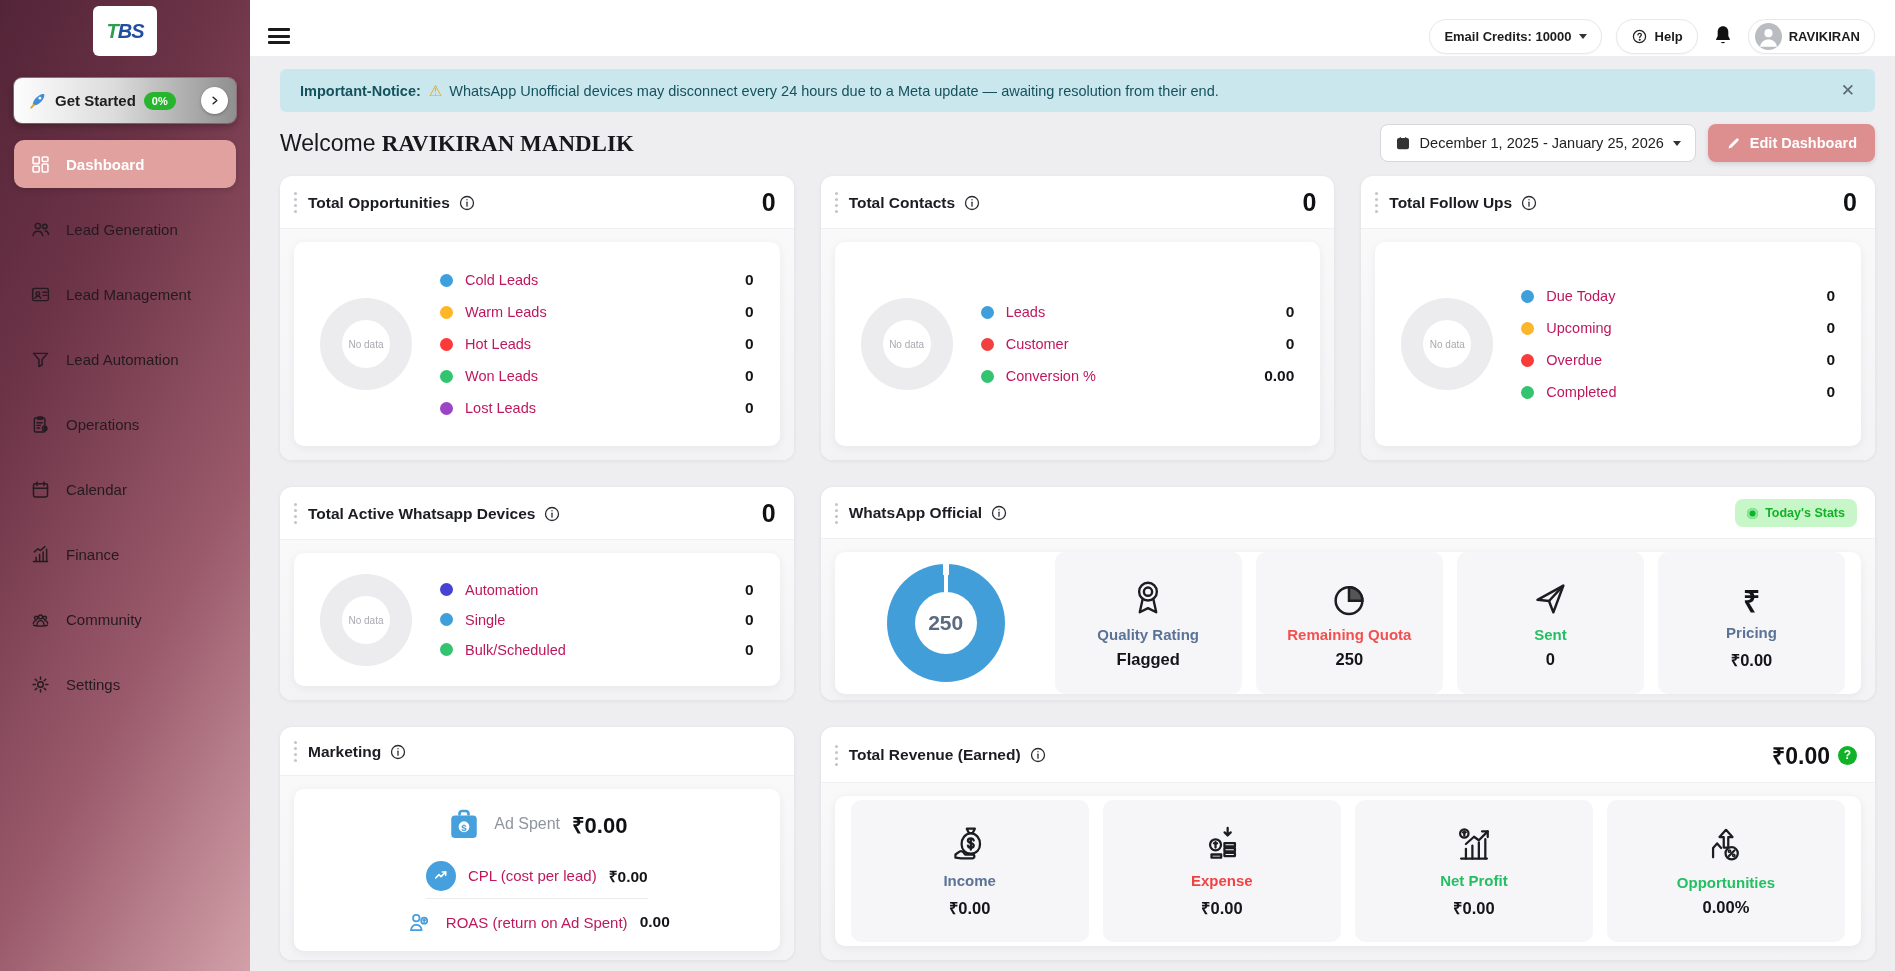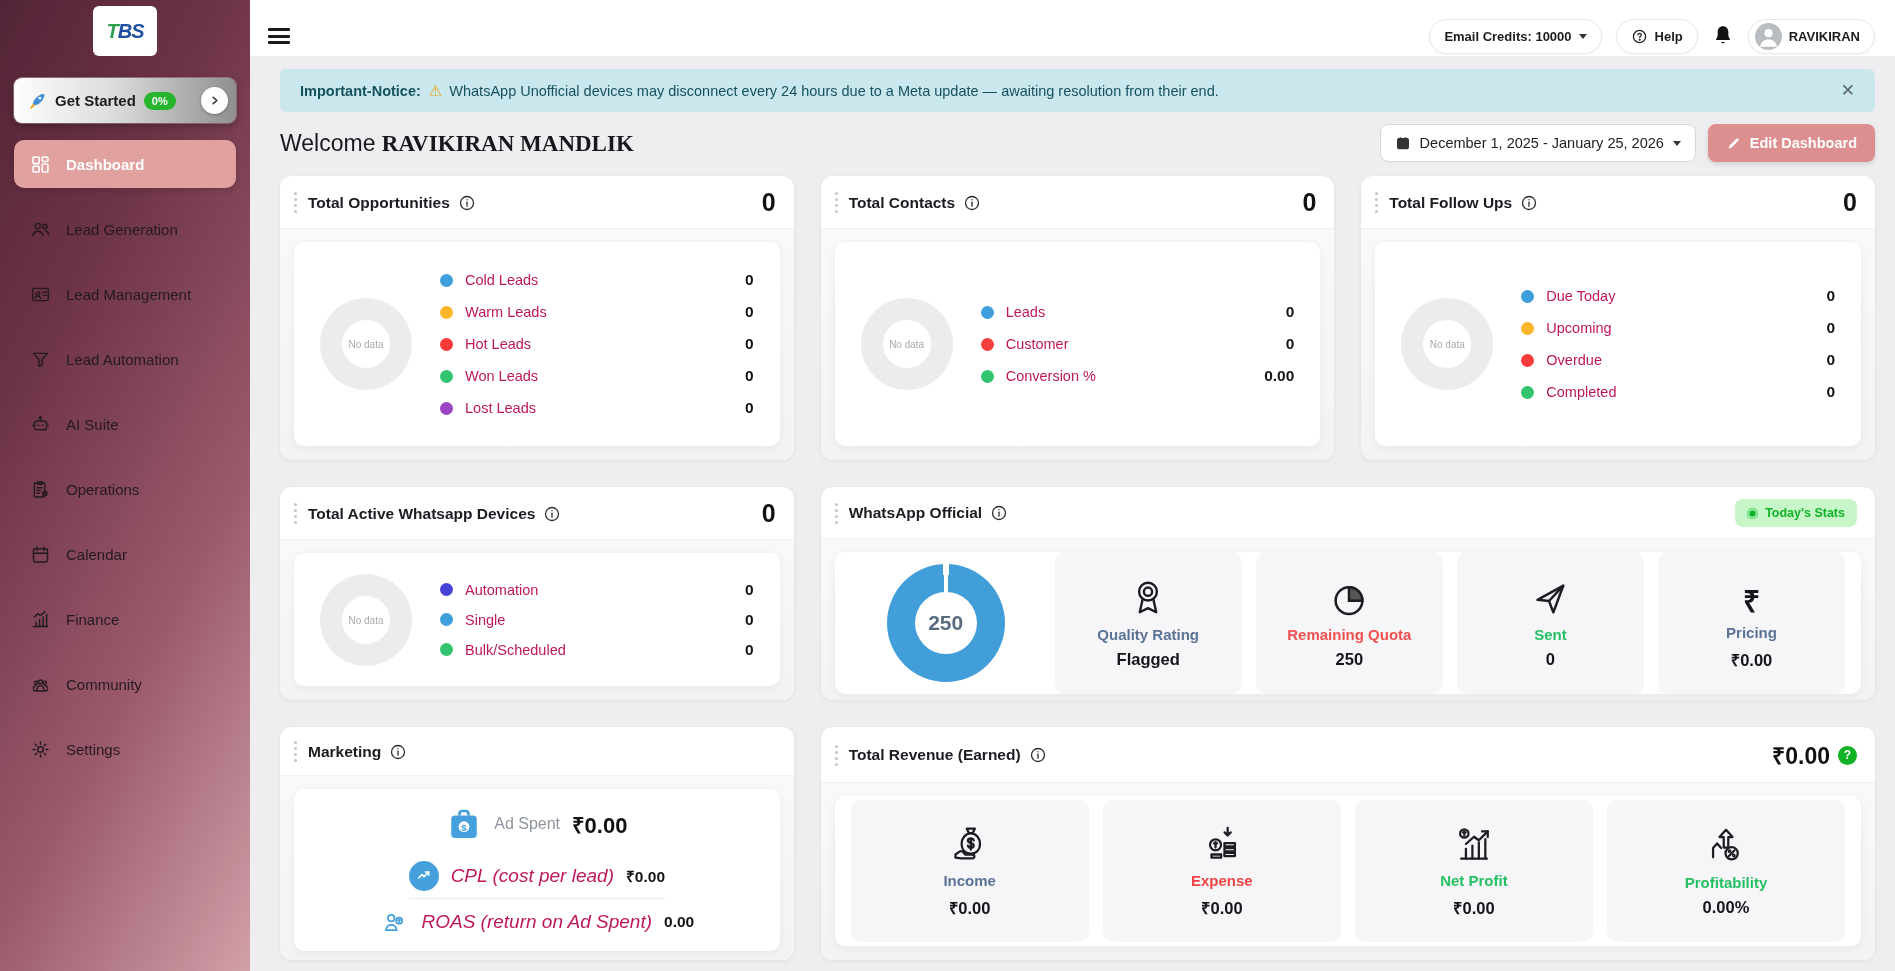--- a/index.html
+++ b/index.html
@@ -103,21 +103,21 @@
   
   .mk-panel { display:flex; flex-direction:column; justify-content:center; padding:6px 26px; }
   .mk-top { display:flex; align-items:center; justify-content:center; gap:12px; height:58px; }
   .adspent-icon { width:36px; height:33px; position:relative; }
   .mk-top .mk-label { font-size:16px; color:#8f959d; }
   .mk-top .mk-big { font-size:22px; font-weight:800; color:#101114; }
   .mk-row { display:flex; align-items:center; height:46px; gap:12px; }
   .mk-row.divided { border-bottom:1px solid #ebebee; }
   .mk-ico { width:30px; height:30px; flex:0 0 30px; display:flex; align-items:center; justify-content:center; }
   .cpl-circle { width:30px; height:30px; border-radius:50%; background:#45a0dd; display:flex; align-items:center; justify-content:center; }
-  .mk-row .l-label { font-size:19px;font-style:italic; }
+  .mk-row .l-label { font-size:15px; }
   .mk-row .l-val { font-size:15.5px; }
 
   
   .rev-panel { gap:14px; padding:0 16px; }
   .help-badge { width:19px; height:19px; border-radius:50%; background:#12b226; color:#fff; font-size:12px; font-weight:bold;
     display:flex; align-items:center; justify-content:center; margin-left:8px; }
   .rev-head-val { margin-left:auto; display:flex; align-items:center; }
   .rev-head-val .big-val { margin-left:0; font-size:23px; }
 </style>
 </head>
@@ -182,33 +182,20 @@
     <div class="nav-item">
       <span class="ni-icon">
           <svg viewBox="0 0 24 24" fill="none" stroke="currentColor" stroke-width="1.7" stroke-linejoin="round">
             <path d="M4 5h16l-6.2 7v6l-3.6 2v-8z"></path>
           </svg>
         </span>
       <span class="ni-label">Lead Automation</span>
     </div>
     <div class="nav-item">
       <span class="ni-icon">
-          <svg viewBox="0 0 24 24" fill="none" stroke="currentColor" stroke-width="1.7" stroke-linecap="round" stroke-linejoin="round">
-            <rect x="5" y="8" width="14" height="10" rx="3"></rect>
-            <circle cx="9.5" cy="13" r="1.1" fill="currentColor" stroke="none"></circle>
-            <circle cx="14.5" cy="13" r="1.1" fill="currentColor" stroke="none"></circle>
-            <path d="M12 8V5.5"></path>
-            <circle cx="12" cy="4.2" r="1.1"></circle>
-            <path d="M5 13H3M21 13h-2"></path>
-          </svg>
-        </span>
-      <span class="ni-label">AI Suite</span>
-    </div>
-    <div class="nav-item">
-      <span class="ni-icon">
           <svg viewBox="0 0 24 24" fill="none" stroke="currentColor" stroke-width="1.6" stroke-linecap="round" stroke-linejoin="round">
             <rect x="5" y="4.5" width="12" height="16" rx="1.5"></rect>
             <path d="M9 3.5h5v2.5H9z"></path>
             <path d="M8 10h6M8 13h4M8 16h3"></path>
             <circle cx="16.8" cy="16.5" r="2.6"></circle>
             <circle cx="16.8" cy="16.5" r=".8"></circle>
           </svg>
         </span>
       <span class="ni-label">Operations</span>
     </div>
@@ -723,21 +710,21 @@
                 <svg width="42" height="42" viewBox="0 0 26 26" fill="none" stroke="#1c1d20" stroke-width="1.4" stroke-linecap="round" stroke-linejoin="round">
                   <path d="M13 3l4 4.5h-2.6V14h-2.8V7.5H9z"></path>
                   <path d="M7.5 11.5L5 14.2V20"></path>
                   <path d="M7.5 11.5L10 14.2"></path>
                   <circle cx="16.5" cy="17.5" r="3.8"></circle>
                   <path d="M14.8 19.2l3.4-3.4"></path>
                   <circle cx="15.2" cy="16.2" r=".5"></circle>
                   <circle cx="17.8" cy="18.8" r=".5"></circle>
                 </svg>
               </span>
-          <span class="t-label" style="color: rgb(37, 191, 99);">Profitability</span>
+          <span class="t-label" style="color: rgb(37, 191, 99);">Opportunities</span>
           <span class="t-val">0.00%</span>
         </div>
       </div>
         </div>
     </section>
 
   </div>
 </main>
 
 </body></html>

